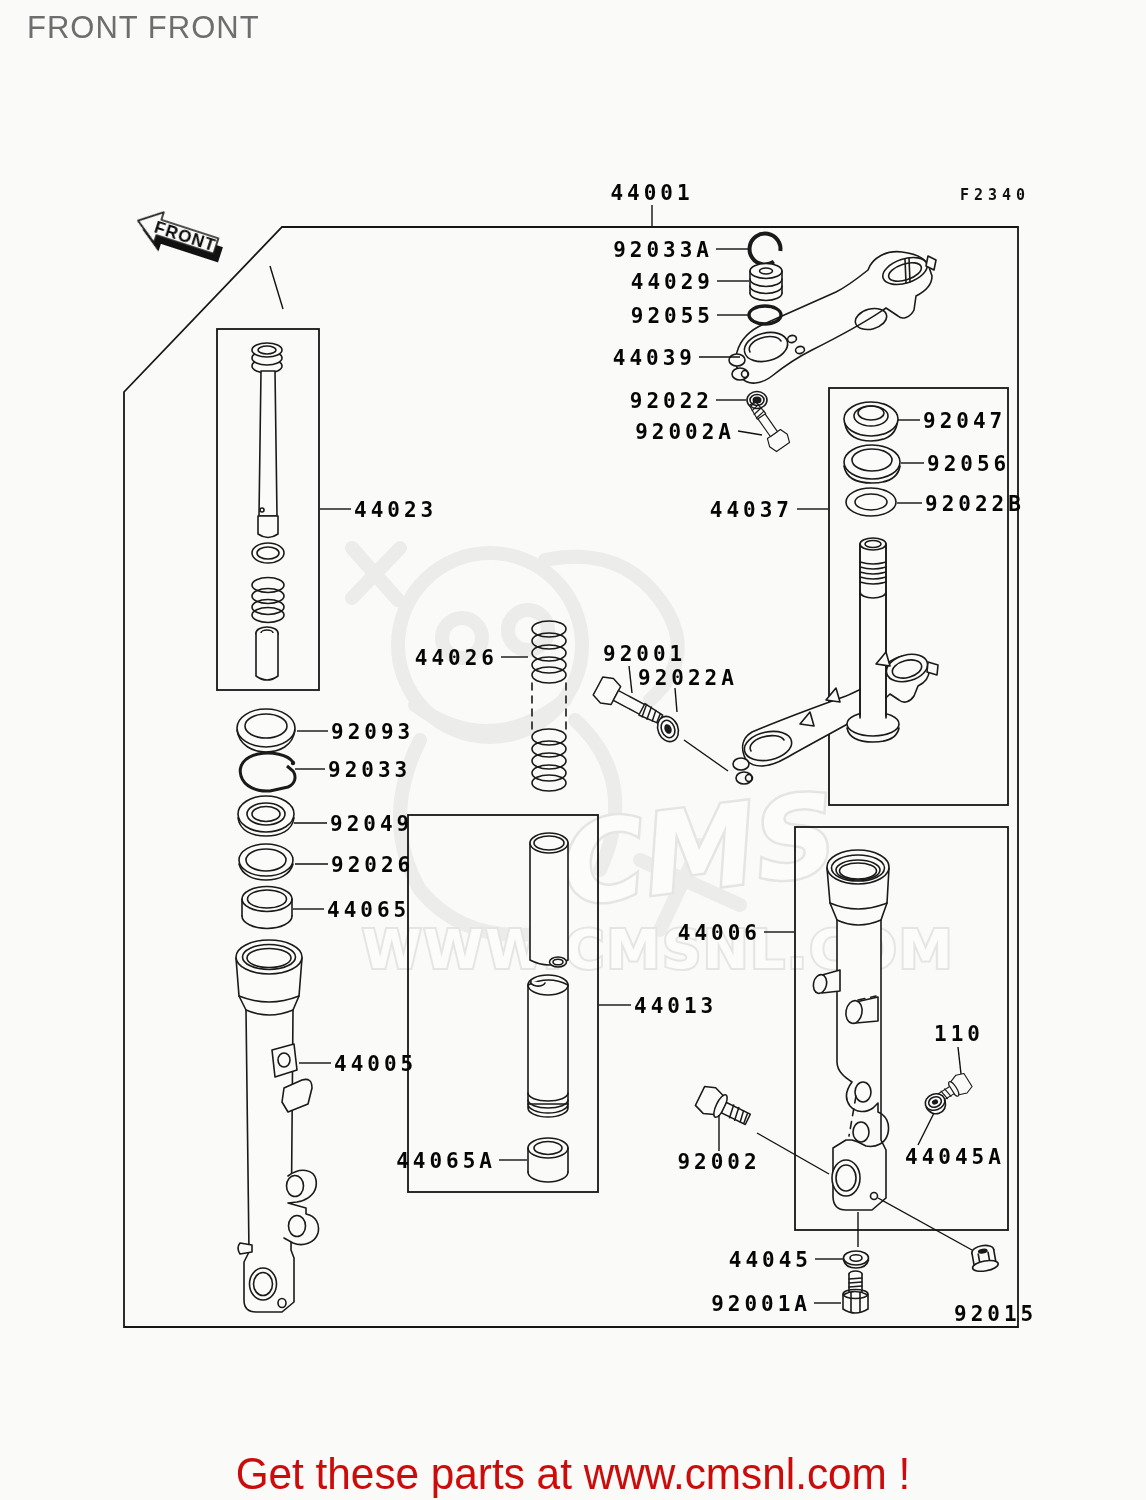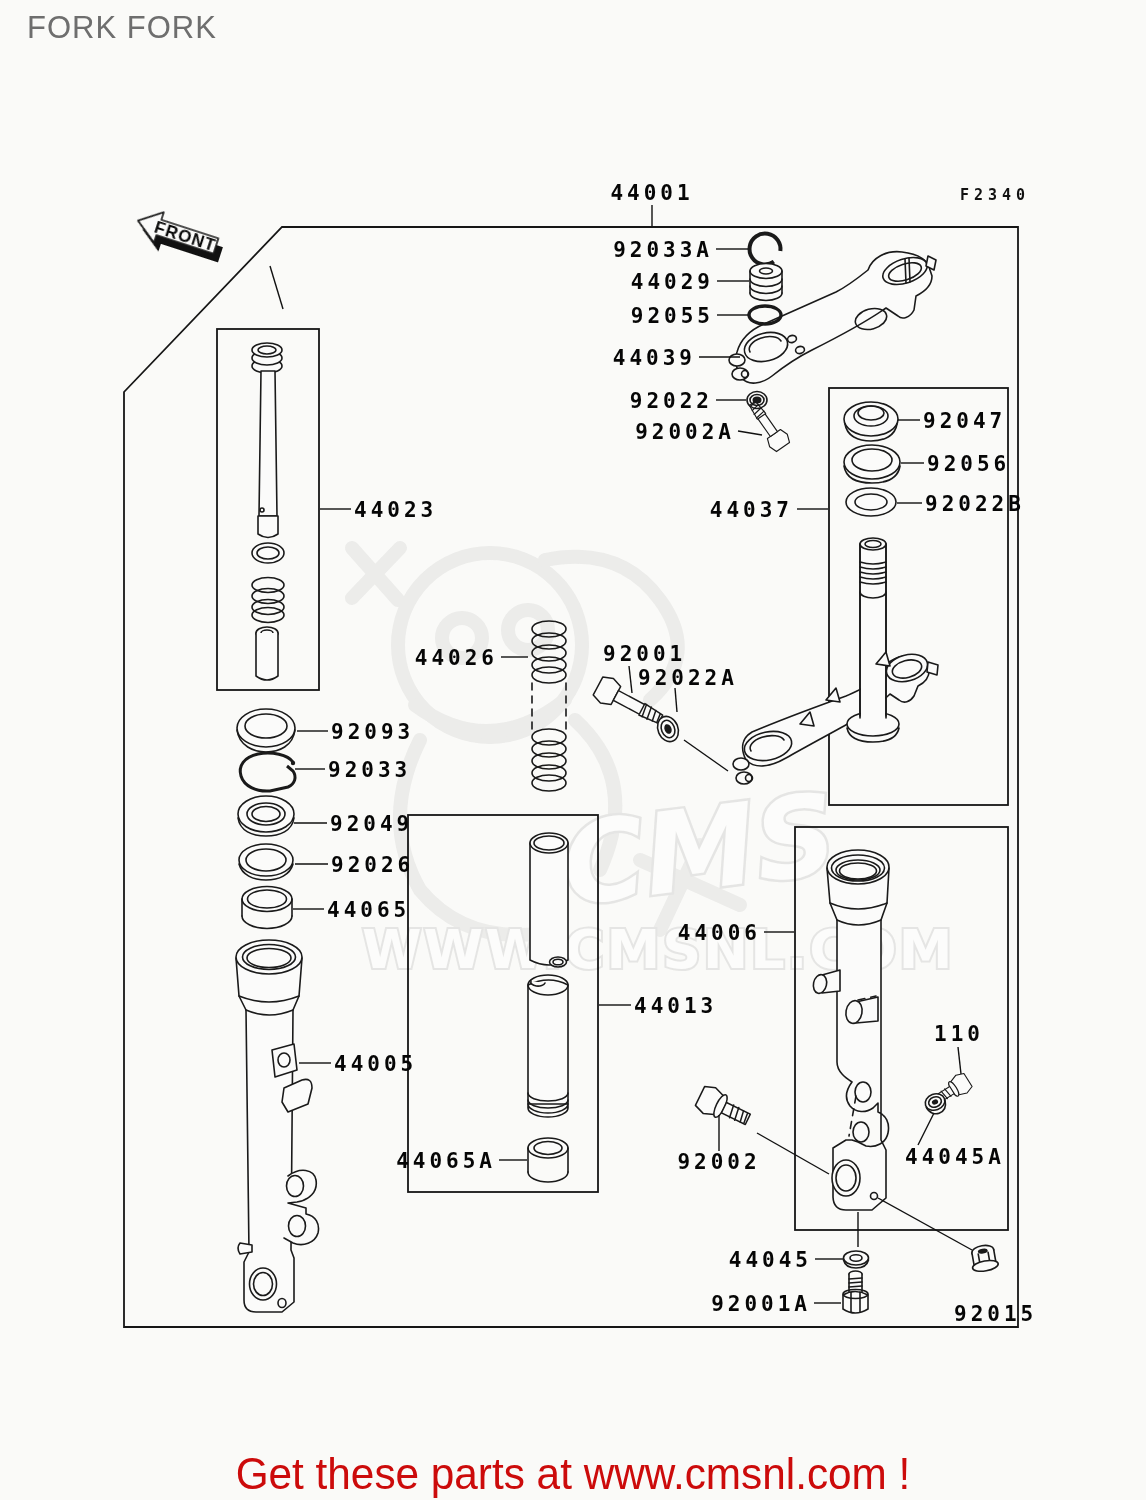--- a/index.html
+++ b/index.html
@@ -28,21 +28,21 @@
   text.part{font:700 21px "DejaVu Sans Mono", monospace;letter-spacing:4px;fill:#060606;}
   text.fig{font:700 15px "DejaVu Sans Mono", monospace;letter-spacing:5px;fill:#111;}
   .wm-stroke{fill:none;stroke:#eaeae8;stroke-width:14;stroke-linecap:round;}
   text.wm-big{font:italic 700 112px "DejaVu Sans", sans-serif;fill:#fcfcfb;stroke:#e3e3e1;stroke-width:5;paint-order:stroke;}
   text.wm-url{font:700 54px "DejaVu Sans", sans-serif;fill:#fcfcfb;stroke:#e3e3e1;stroke-width:4;paint-order:stroke;letter-spacing:2px;}
   .front-txt{font:700 17px "Liberation Sans", sans-serif;letter-spacing:1px;fill:#0a0a0a;}
 </style>
 </head>
 <body>
 
-<div class="page-title">FORK FORK</div>
+<div class="page-title">FRONT FRONT</div>
 
 <svg class="diagram-svg" width="1146" height="1500" viewBox="0 0 1146 1500">
 
   <g opacity="0.9">
     <circle class="wm-stroke" cx="490" cy="645" r="92"></circle>
     <path class="wm-stroke" d="M 415,705 Q 490,760 565,700"></path>
     <circle class="wm-stroke" cx="462" cy="638" r="20"></circle>
     <circle class="wm-stroke" cx="528" cy="630" r="20"></circle>
     <path class="wm-stroke" d="M 545,560 Q 620,545 660,600 Q 700,655 650,700"></path>
     <path class="wm-stroke" d="M 420,740 Q 380,820 420,890 Q 470,950 560,930"></path>

